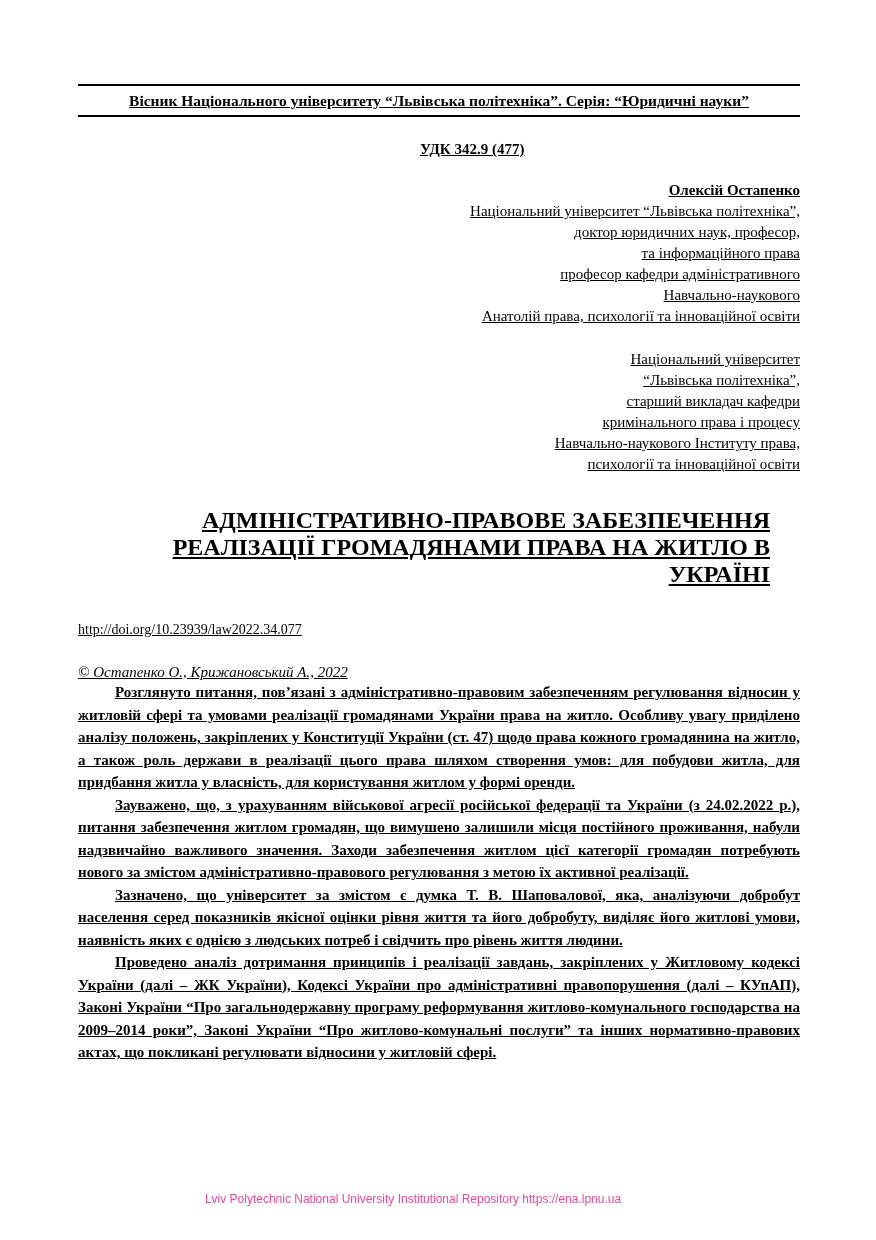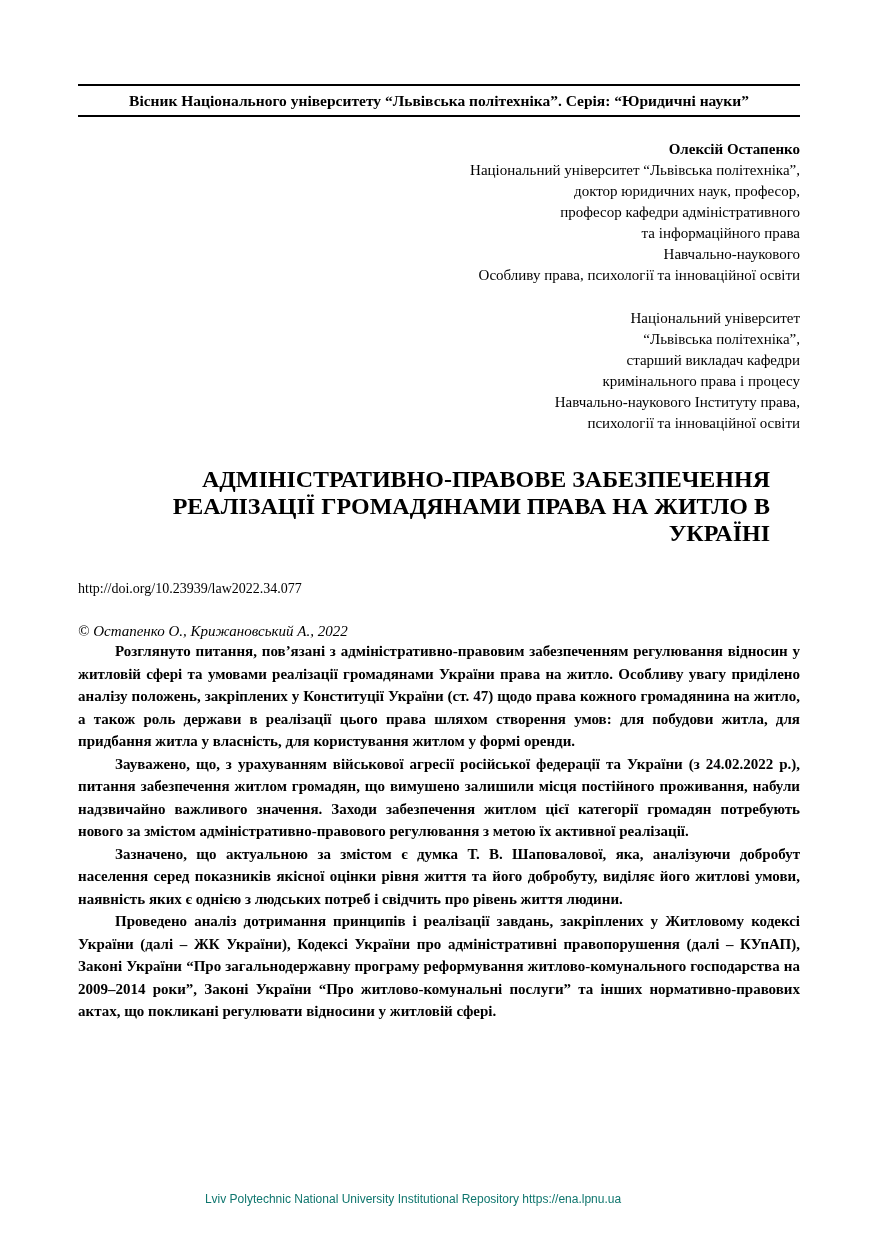--- a/index.html
+++ b/index.html
@@ -10,20 +10,21 @@
   .page {
     position: relative;
     width: 809px;
     height: 1240px;
     background: #ffffff;
     color: #000000;
     font-family: "Liberation Serif", "DejaVu Serif", serif;
     box-sizing: border-box;
     padding: 84px 76px 0 78px;
     overflow: hidden;
+    text-decoration: underline;
   }
   .content {
     width: 722px;
   }
   
   .journal-header {
     border-top: 2px solid #000;
     border-bottom: 2px solid #000;
     padding: 4px 0 3px 0;
   }
@@ -95,63 +96,64 @@
   }
   
   .footer {
     position: absolute;
     left: 17px;
     right: 0;
     bottom: 34px;
     text-align: center;
     font-family: "Liberation Sans", "DejaVu Sans", sans-serif;
     font-size: 12px;
-    color: #0f766e;
+    color: #ec4899;
   }
 </style>
 </head>
 <body>
 
 <div class="page">
   <div class="content">
 
     <div class="journal-header">
       <div class="journal-title-line">Вісник Національного університету “Львівська політехніка”. Серія: “Юридичні науки”</div>
     </div>
 
+    <div class="udc-line">УДК 342.9 (477)</div>
 
     <div class="author-block">
       <div class="author-name">Олексій Остапенко</div>
       <div>Національний університет “Львівська політехніка”,</div>
       <div>доктор юридичних наук, професор,</div>
+      <div>та інформаційного права</div>
       <div>професор кафедри адміністративного</div>
-      <div>та інформаційного права</div>
       <div>Навчально-наукового</div>
-      <div>Особливу права, психології та інноваційної освіти</div>
+      <div>Анатолій права, психології та інноваційної освіти</div>
     </div>
 
     <div class="author-block">
       <div>Національний університет</div>
       <div>“Львівська політехніка”,</div>
       <div>старший викладач кафедри</div>
       <div>кримінального права і процесу</div>
       <div>Навчально-наукового Інституту права,</div>
       <div>психології та інноваційної освіти</div>
     </div>
 
     <div class="article-title">АДМІНІСТРАТИВНО-ПРАВОВЕ ЗАБЕЗПЕЧЕННЯ РЕАЛІЗАЦІЇ ГРОМАДЯНАМИ ПРАВА НА ЖИТЛО В УКРАЇНІ</div>
 
     <div class="doi-line">http://doi.org/10.23939/law2022.34.077</div>
 
     <div class="copyright-line">© Остапенко О., Крижановський А., 2022</div>
 
     <div class="abstract">
       <p>Розглянуто питання, пов’язані з адміністративно-правовим забезпеченням регулювання відносин у житловій сфері та умовами реалізації громадянами України права на житло. Особливу увагу приділено аналізу положень, закріплених у Конституції України (ст. 47) щодо права кожного громадянина на житло, а також роль держави в реалізації цього права шляхом створення умов: для побудови житла, для придбання житла у власність, для користування житлом у формі оренди.</p>
       <p>Зауважено, що, з урахуванням військової агресії російської федерації та України (з 24.02.2022 р.), питання забезпечення житлом громадян, що вимушено залишили місця постійного проживання, набули надзвичайно важливого значення. Заходи забезпечення житлом цієї категорії громадян потребують нового за змістом адміністративно-правового регулювання з метою їх активної реалізації.</p>
-      <p>Зазначено, що актуальною за змістом є думка Т. В. Шаповалової, яка, аналізуючи добробут населення серед показників якісної оцінки рівня життя та його добробуту, виділяє його житлові умови, наявність яких є однією з людських потреб і свідчить про рівень життя людини.</p>
+      <p>Зазначено, що університет за змістом є думка Т. В. Шаповалової, яка, аналізуючи добробут населення серед показників якісної оцінки рівня життя та його добробуту, виділяє його житлові умови, наявність яких є однією з людських потреб і свідчить про рівень життя людини.</p>
       <p>Проведено аналіз дотримання принципів і реалізації завдань, закріплених у Житловому кодексі України (далі – ЖК України), Кодексі України про адміністративні правопорушення (далі – КУпАП), Законі України “Про загальнодержавну програму реформування житлово-комунального господарства на 2009–2014 роки”, Законі України “Про житлово-комунальні послуги” та інших нормативно-правових актах, що покликані регулювати відносини у житловій сфері.</p>
     </div>
 
 
   </div>
 
   <div class="footer">Lviv Polytechnic National University Institutional Repository https://ena.lpnu.ua</div>
 </div>
 
 </body></html>

